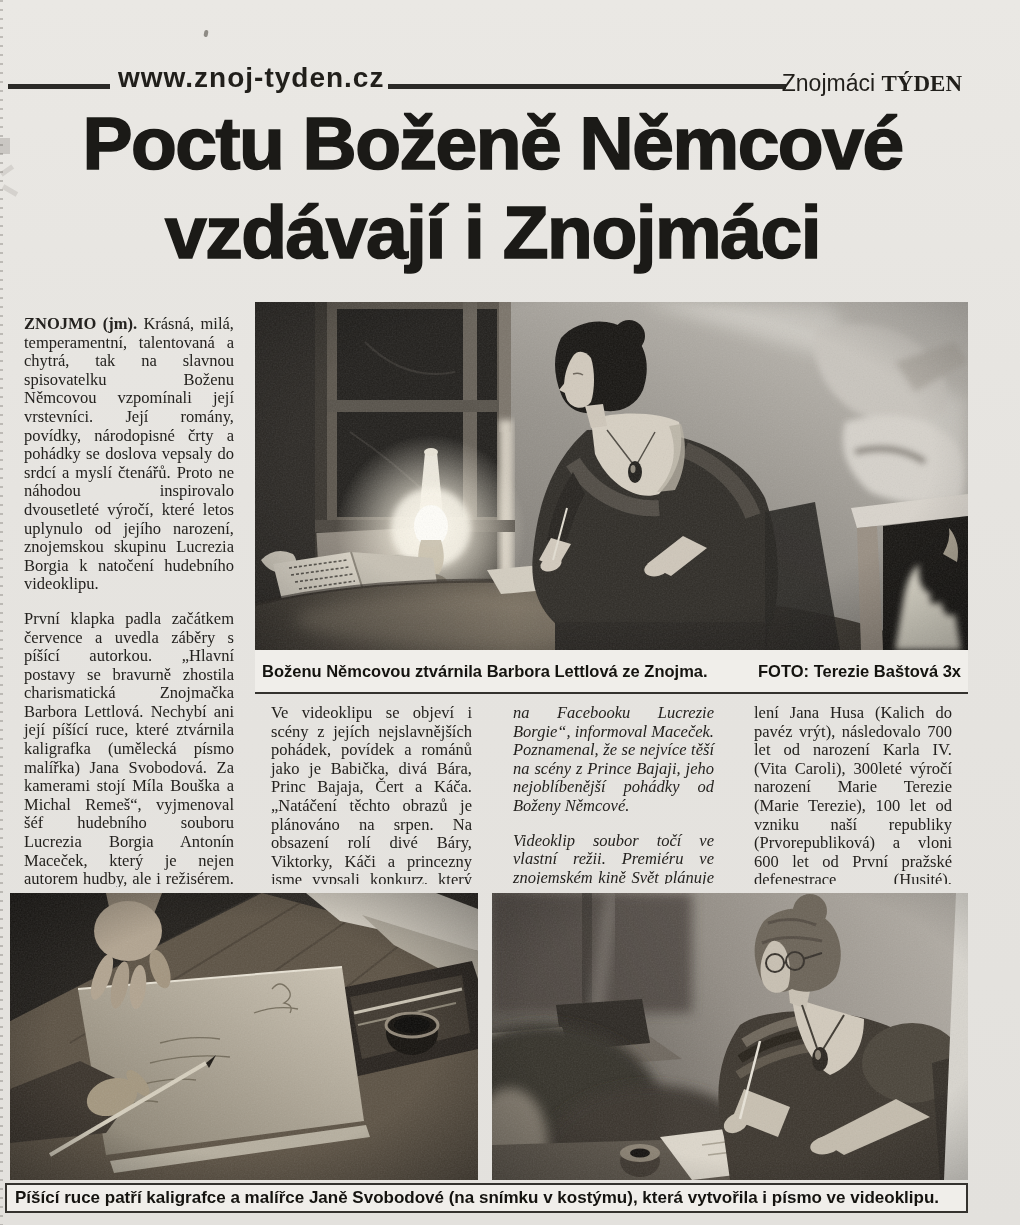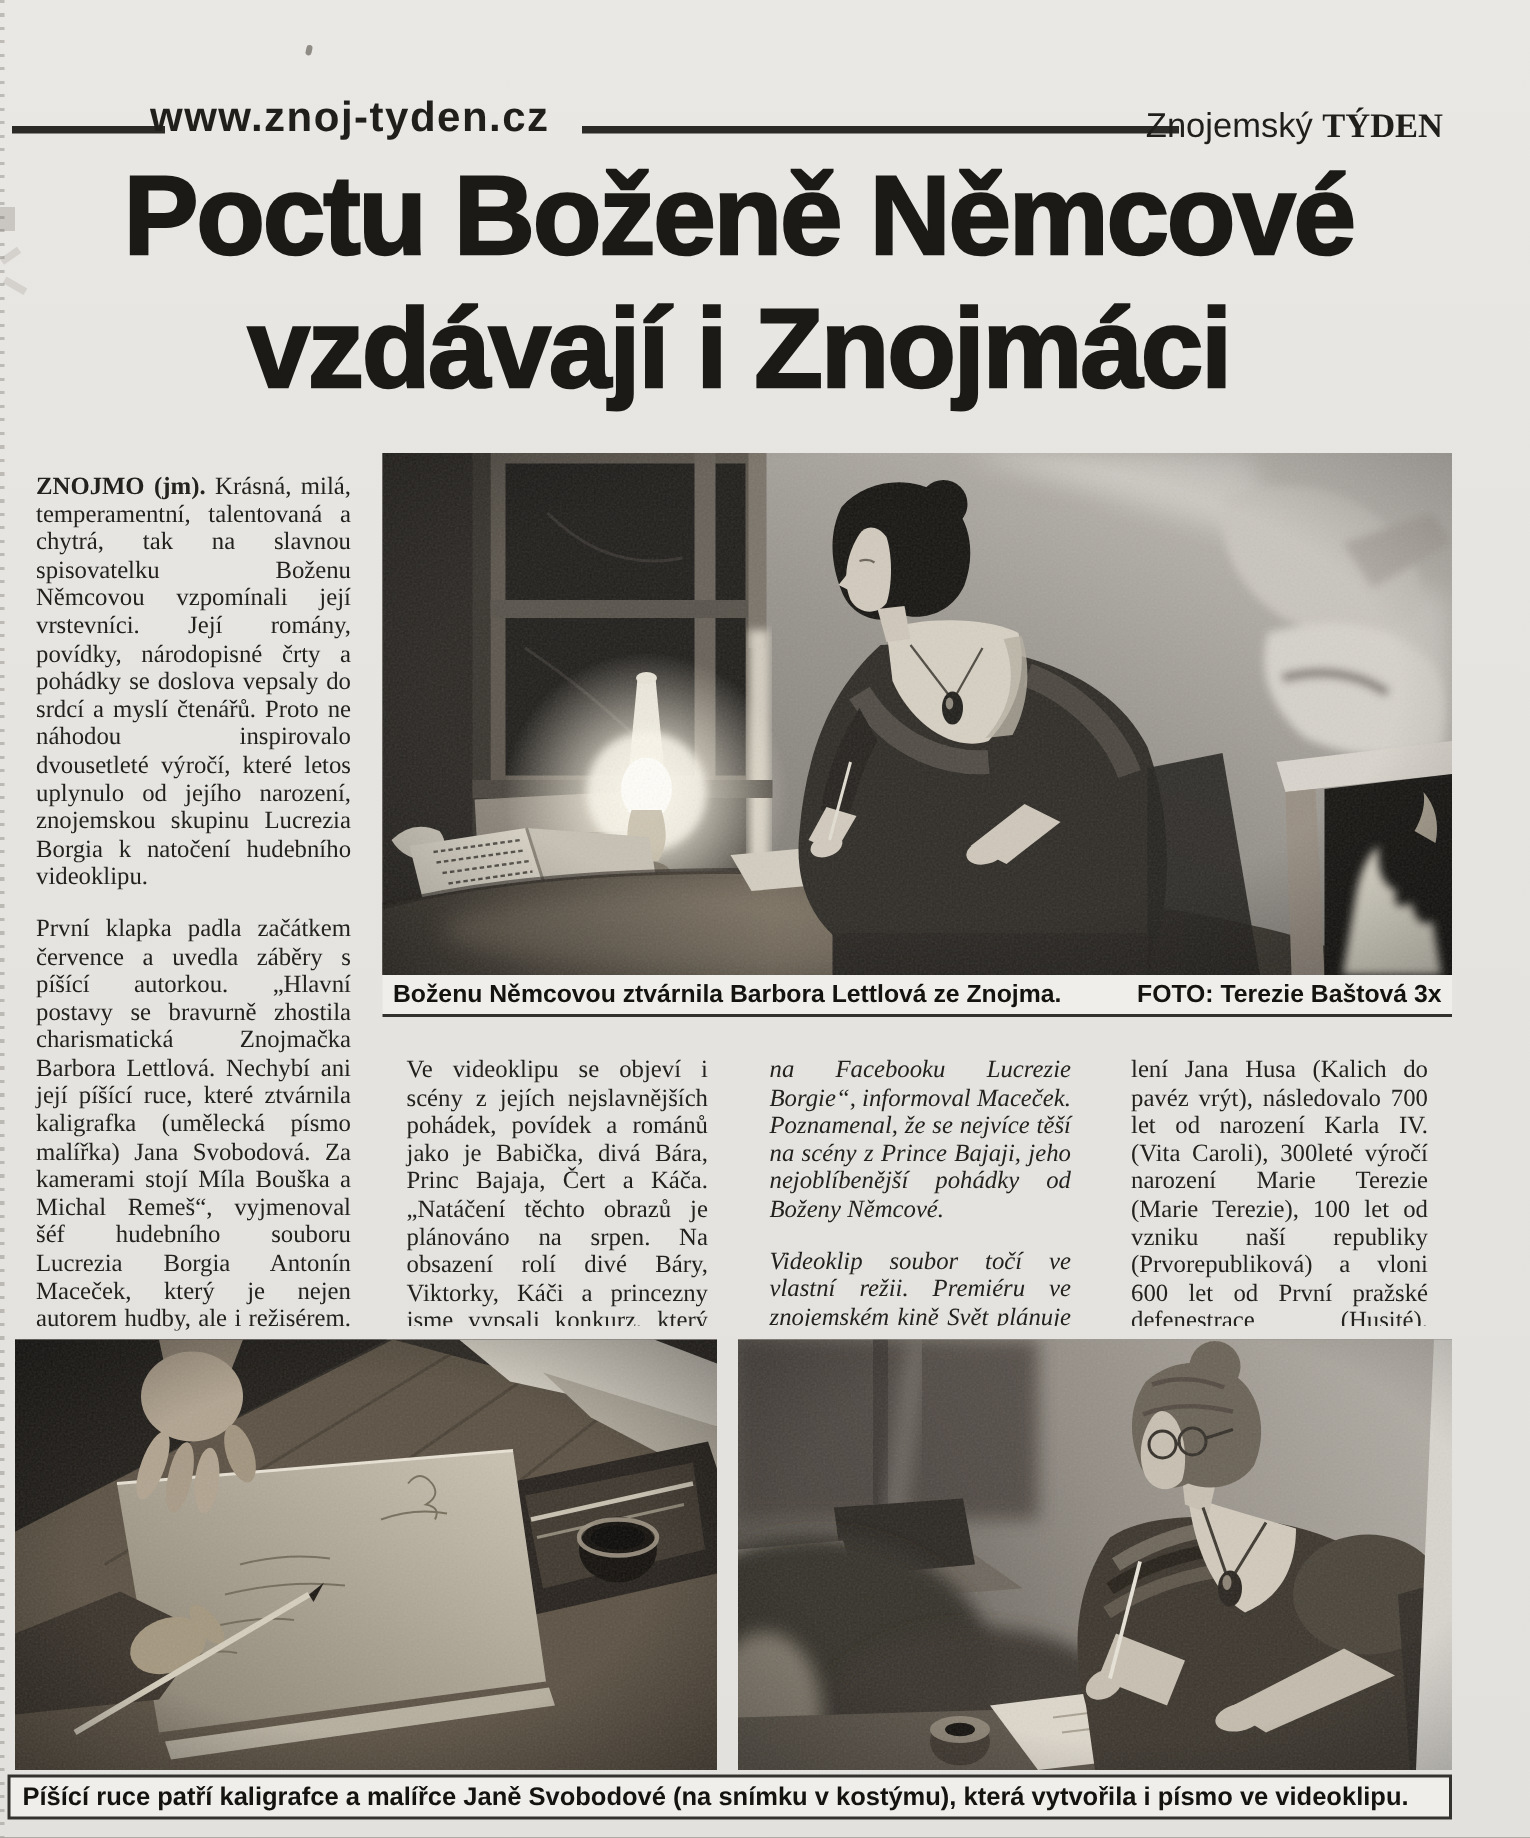--- a/index.html
+++ b/index.html
@@ -12,21 +12,21 @@
     background:repeating-linear-gradient(180deg,rgba(110,106,100,.35) 0 2px,transparent 2px 9px);}
   .speck{position:absolute;left:204px;top:30px;width:4px;height:7px;background:#8f8c86;border-radius:2px;transform:rotate(12deg);}
   .bleed{position:absolute;opacity:.14;background:#5a5650;}
   .bleed.b1{left:0;top:168px;width:14px;height:5px;transform:rotate(-35deg);}
   .bleed.b2{left:2px;top:188px;width:16px;height:5px;transform:rotate(30deg);}
   .bleed.b3{left:0;top:138px;width:10px;height:16px;opacity:.22;}
 
   .rule{position:absolute;height:5px;background:#2b2a27;}
   .rule.left{left:8px;top:84px;width:102px;}
   .rule.mid{left:388px;top:84px;width:398px;}
-  .site{position:absolute;left:100px;top:62px;font-family:"Liberation Sans",sans-serif;
+  .site{position:absolute;left:118px;top:62px;font-family:"Liberation Sans",sans-serif;
     font-weight:bold;font-size:28px;letter-spacing:1px;color:#211f1b;}
   .brand{position:absolute;right:58px;top:70px;font-family:"Liberation Sans",sans-serif;
     font-size:23px;color:#211f1b;white-space:nowrap;}
   .brand .bold{font-weight:bold;font-family:Liberation Serif, serif;}
 
   .headline{position:absolute;left:0;width:985px;text-align:center;
     font-family:"Liberation Sans",sans-serif;font-weight:bold;color:#1b1a17;
     letter-spacing:-1.5px;-webkit-text-stroke:1.6px #1b1a17;}
   .headline.l1{top:100px;font-size:75px;text-align:center;}
   .headline.l2{top:189px;font-size:75px;}
@@ -39,39 +39,39 @@
   #col4{left:738px;top:688px;width:230px;height:196px;}
 
   .photo{position:absolute;background:#55514b;}
   .photo svg{display:block;width:100%;height:100%;}
   #photo-main{left:255px;top:302px;width:713px;height:348px;}
   #photo-bl{left:10px;top:893px;width:468px;height:287px;}
   #photo-br{left:492px;top:893px;width:476px;height:287px;}
 
   .capbar{position:absolute;box-sizing:border-box;background:#f0eeea;color:#14130f;
     font-family:"Liberation Sans",sans-serif;font-weight:bold;font-size:16.5px;}
-  #caption-main{left:255px;top:650px;width:713px;height:28px;border-bottom:2px solid #34322e;
+  #caption-main{left:255px;top:650px;width:713px;height:44px;border-bottom:2px solid #34322e;
     display:flex;justify-content:space-between;align-items:center;padding:0 7px;}
   #caption-bottom{left:5px;top:1183px;width:963px;border:2px solid #34322e;padding:3px 8px;font-size:17px;}
 </style>
 </head>
 <body>
 
 <div class="sheet">
 
   <div class="film-edge"></div>
   <div class="speck"></div>
   <div class="bleed b1"></div>
   <div class="bleed b2"></div>
   <div class="bleed b3"></div>
 
   <div class="rule left"></div>
   <div class="site">www.znoj-tyden.cz</div>
   <div class="rule mid"></div>
-  <div class="brand"><span>Znojemský </span><span class="bold">TÝDEN</span></div>
+  <div class="brand"><span>Znojmáci </span><span class="bold">TÝDEN</span></div>
 
   <div class="headline l1">Poctu Boženě Němcové</div>
   <div class="headline l2">vzdávají i Znojmáci</div>
 
   <div id="col1" class="col">
     <p><b>ZNOJMO (jm).</b><span> Krásná, milá, temperamentní, talentovaná a chytrá, tak na slavnou spisovatelku Boženu Němcovou vzpomínali její vrstevníci. Její romány, povídky, národopisné črty a pohádky se doslova vepsaly do srdcí a myslí čtenářů. Proto ne náhodou inspirovalo dvousetleté výročí, které letos uplynulo od jejího narození, znojemskou skupinu Lucrezia Borgia k natočení hudebního videoklipu.</span></p>
     <p>První klapka padla začátkem července a uvedla záběry s píšící autorkou. „Hlavní postavy se bravurně zhostila charismatická Znojmačka Barbora Lettlová. Nechybí ani její píšící ruce, které ztvárnila kaligrafka (umělecká písmo malířka) Jana Svobodová. Za kamerami stojí Míla Bouška a Michal Remeš“, vyjmenoval šéf hudebního souboru Lucrezia Borgia Antonín Maceček, který je nejen autorem hudby, ale i režisérem. Poznamenal, že diváci uvidí záběry z jeho domu na starém městě ve Znojmě, který evokuje atmosféru dávných dob, tedy i 18. století, ve kterém Němcová žila.</p>
   </div>
 
   <div id="photo-main" class="photo">

